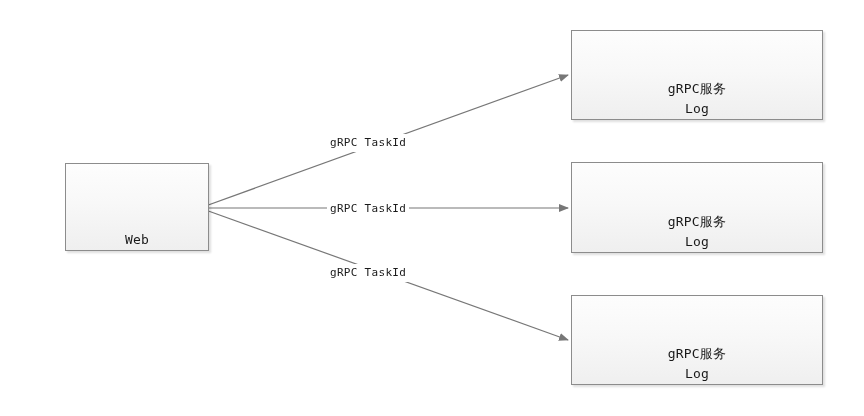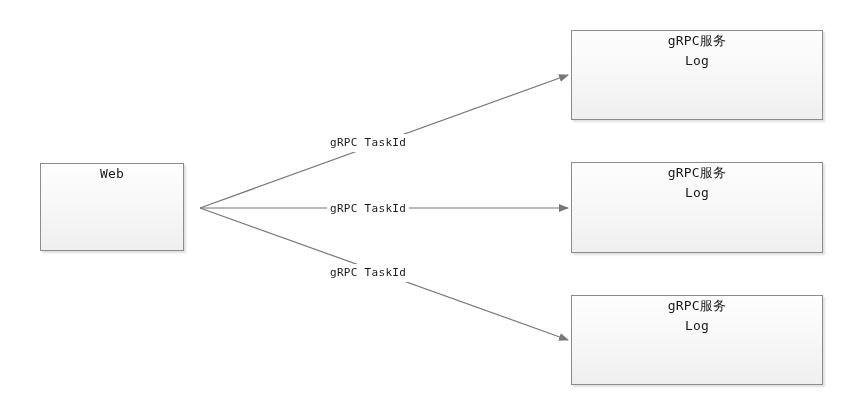--- a/index.html
+++ b/index.html
@@ -26,21 +26,21 @@
   }
   .node {
     position: absolute;
     box-sizing: border-box;
     border: 1px solid #8c8c8c;
     background: linear-gradient(to bottom, #fdfdfd 0%, #f8f8f8 45%, #efefef 100%);
     box-shadow: 2px 2px 2px rgba(0,0,0,0.13);
     display: flex;
     flex-direction: column;
     align-items: center;
-    justify-content: flex-start;
+    justify-content: flex-end;
     text-align: center;
     color: #1a1a1a;
     font-size: 13px;
     line-height: 1.55;
     letter-spacing: 0.2px;
     z-index: 2;
   }
   .node-line {
     display: block;
     white-space: nowrap;
@@ -68,21 +68,21 @@
         <path d="M0,0 L10,4 L0,8 z" fill="#777777"></path>
       </marker>
     </defs>
     <g id="edge-lines">
         <line x1="200" y1="208" x2="568" y2="75" stroke="#777777" stroke-width="1.2" marker-end="url(#arrowhead)"></line>
         <line x1="200" y1="208" x2="568" y2="208" stroke="#777777" stroke-width="1.2" marker-end="url(#arrowhead)"></line>
         <line x1="200" y1="208" x2="568" y2="340" stroke="#777777" stroke-width="1.2" marker-end="url(#arrowhead)"></line>
       </g>
   </svg>
 
-  <div class="node" style="left: 40px; top: 163px; width: 144px; height: 88px;">
+  <div class="node" style="left: 65px; top: 163px; width: 144px; height: 88px;">
     <span class="node-line">Web</span>
   </div>
 
   <div class="node" style="left: 571px; top: 30px; width: 252px; height: 90px;">
     <span class="node-line">gRPC服务</span>
     <span class="node-line">Log</span>
   </div>
 
   <div class="node" style="left: 571px; top: 162px; width: 252px; height: 91px;">
     <span class="node-line">gRPC服务</span>

